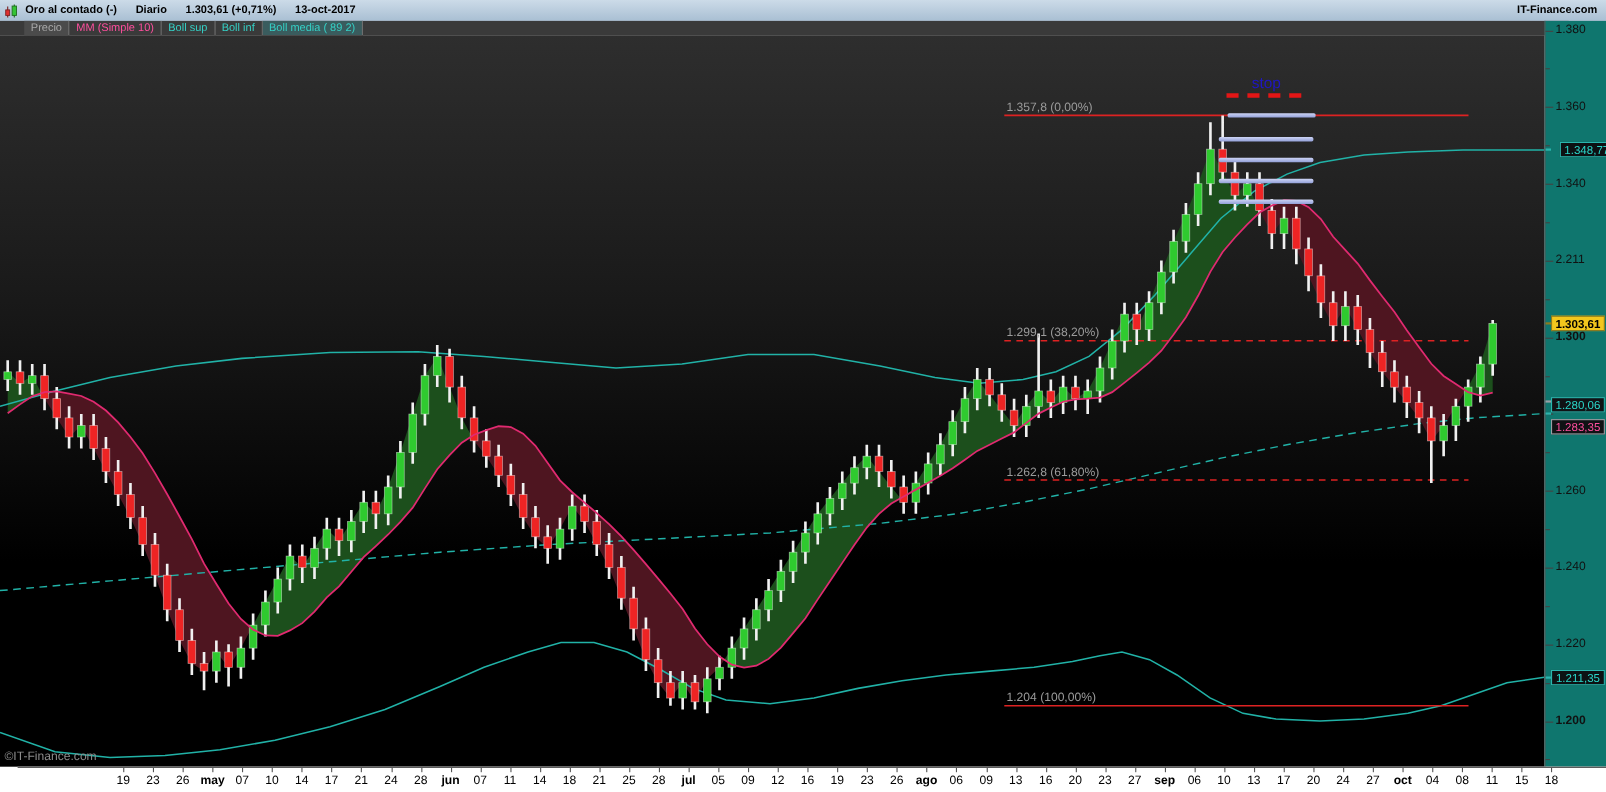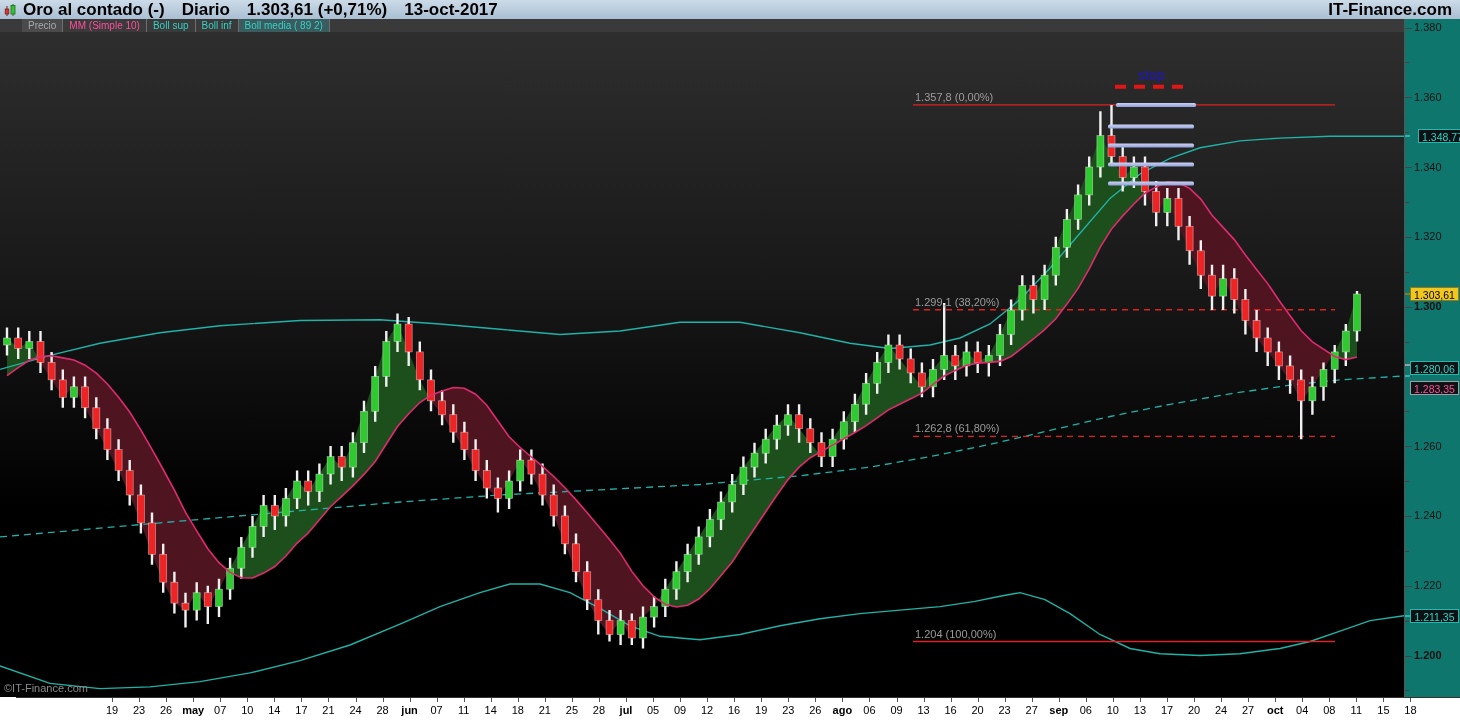--- a/index.html
+++ b/index.html
@@ -2,21 +2,21 @@
 <html><head>
 <meta charset="utf-8">
 <style>
   html,body{margin:0;padding:0;background:#222;}
   .screen{position:relative;width:1460px;height:720px;overflow:hidden;background:#fff;
           font-family:"Liberation Sans",sans-serif;-webkit-font-smoothing:antialiased;}
   
   .titlebar{position:absolute;left:0;top:0;width:1460px;height:19px;
             background:linear-gradient(#ccdbe8,#a9bfd3);
             border-bottom:1px solid #7d93a8;display:flex;align-items:center;
-            font-size:17px;font-weight:bold;color:#000;}
+            font-size:10px;font-weight:bold;color:#000;}
   .titlebar .sp{margin-left:17px;white-space:nowrap;}
   .titlebar .first{margin-left:6px;}
   .titlebar .brand{margin-left:auto;margin-right:8px;font-weight:600;}
   .tb-icon{width:14px;height:14px;margin-left:3px;flex:0 0 auto;}
   
   .indbar{position:absolute;left:0;top:19px;width:1404px;height:13px;background:#3a3a3a;
           display:flex;align-items:center;font-size:10px;line-height:13px;padding-left:22px;}
   .indbar .cell{padding:0 6px;height:13px;border-right:1px solid #6e6e6e;white-space:nowrap;}
   
   .plot{position:absolute;left:0;top:32px;width:1404px;height:665px;
@@ -244,29 +244,29 @@
       <div class="tick" style="top: 217.8px; width: 7px;"></div>
       <div class="tick" style="top: 182.9px; width: 4px;"></div>
       <div class="tick" style="top: 148px; width: 7px;"></div>
       <div class="tick" style="top: 113.1px; width: 4px;"></div>
       <div class="tick" style="top: 78.2px; width: 7px;"></div>
       <div class="tick" style="top: 43.4px; width: 4px;"></div>
       <div class="tick" style="top: 8.5px; width: 7px;"></div>
       <div class="lab" style="top: 2px;">1.380</div>
       <div class="lab" style="top: 71.7px;">1.360</div>
       <div class="lab" style="top: 141.5px;">1.340</div>
-      <div class="lab" style="top: 211.3px;">1.320</div>
+      <div class="lab" style="top: 211.3px;">2.211</div>
       <div class="lab b" style="top: 281.1px;">1.300</div>
       <div class="lab" style="top: 420.6px;">1.260</div>
       <div class="lab" style="top: 490.4px;">1.240</div>
       <div class="lab" style="top: 560.2px;">1.220</div>
       <div class="lab b" style="top: 630px;">1.200</div>
       <div class="flag" style="top: 110.4px; color: rgb(42, 213, 200); background: rgb(13, 17, 19); border-color: rgb(42, 181, 173); margin-left: 8px;">1.348,77</div>
       <div class="flagtick" style="top: 116.4px; background: rgb(42, 181, 173);"></div>
-      <div class="flag" style="top: 268px; color: rgb(0, 0, 0); background: rgb(242, 199, 29); border-color: rgb(138, 122, 32); font-weight: normal;">1.303,61</div>
+      <div class="flag" style="top: 268px; color: rgb(0, 0, 0); background: rgb(242, 199, 29); border-color: rgb(138, 122, 32); font-weight: bold;">1.303,61</div>
       <div class="flagtick" style="top: 274px; background: rgb(138, 122, 32);"></div>
       <div class="flag" style="top: 338.7px; color: rgb(255, 79, 158); background: rgb(16, 18, 20); border-color: rgb(154, 160, 166); margin-top: 23px;">1.283,35</div>
       <div class="flagtick" style="top: 344.7px; background: rgb(154, 160, 166);"></div>
       <div class="flag" style="top: 342px; color: rgb(42, 213, 200); background: rgb(16, 18, 20); border-color: rgb(42, 181, 173);">1.280,06</div>
       <div class="flagtick" style="top: 356.2px; background: rgb(42, 181, 173);"></div>
       <div class="flag" style="top: 589.9px; color: rgb(42, 213, 200); background: rgb(13, 17, 19); border-color: rgb(42, 181, 173);">1.211,35</div>
       <div class="flagtick" style="top: 595.9px; background: rgb(42, 181, 173);"></div>
     </div>
 
   <div class="baxis" id="baxis">

